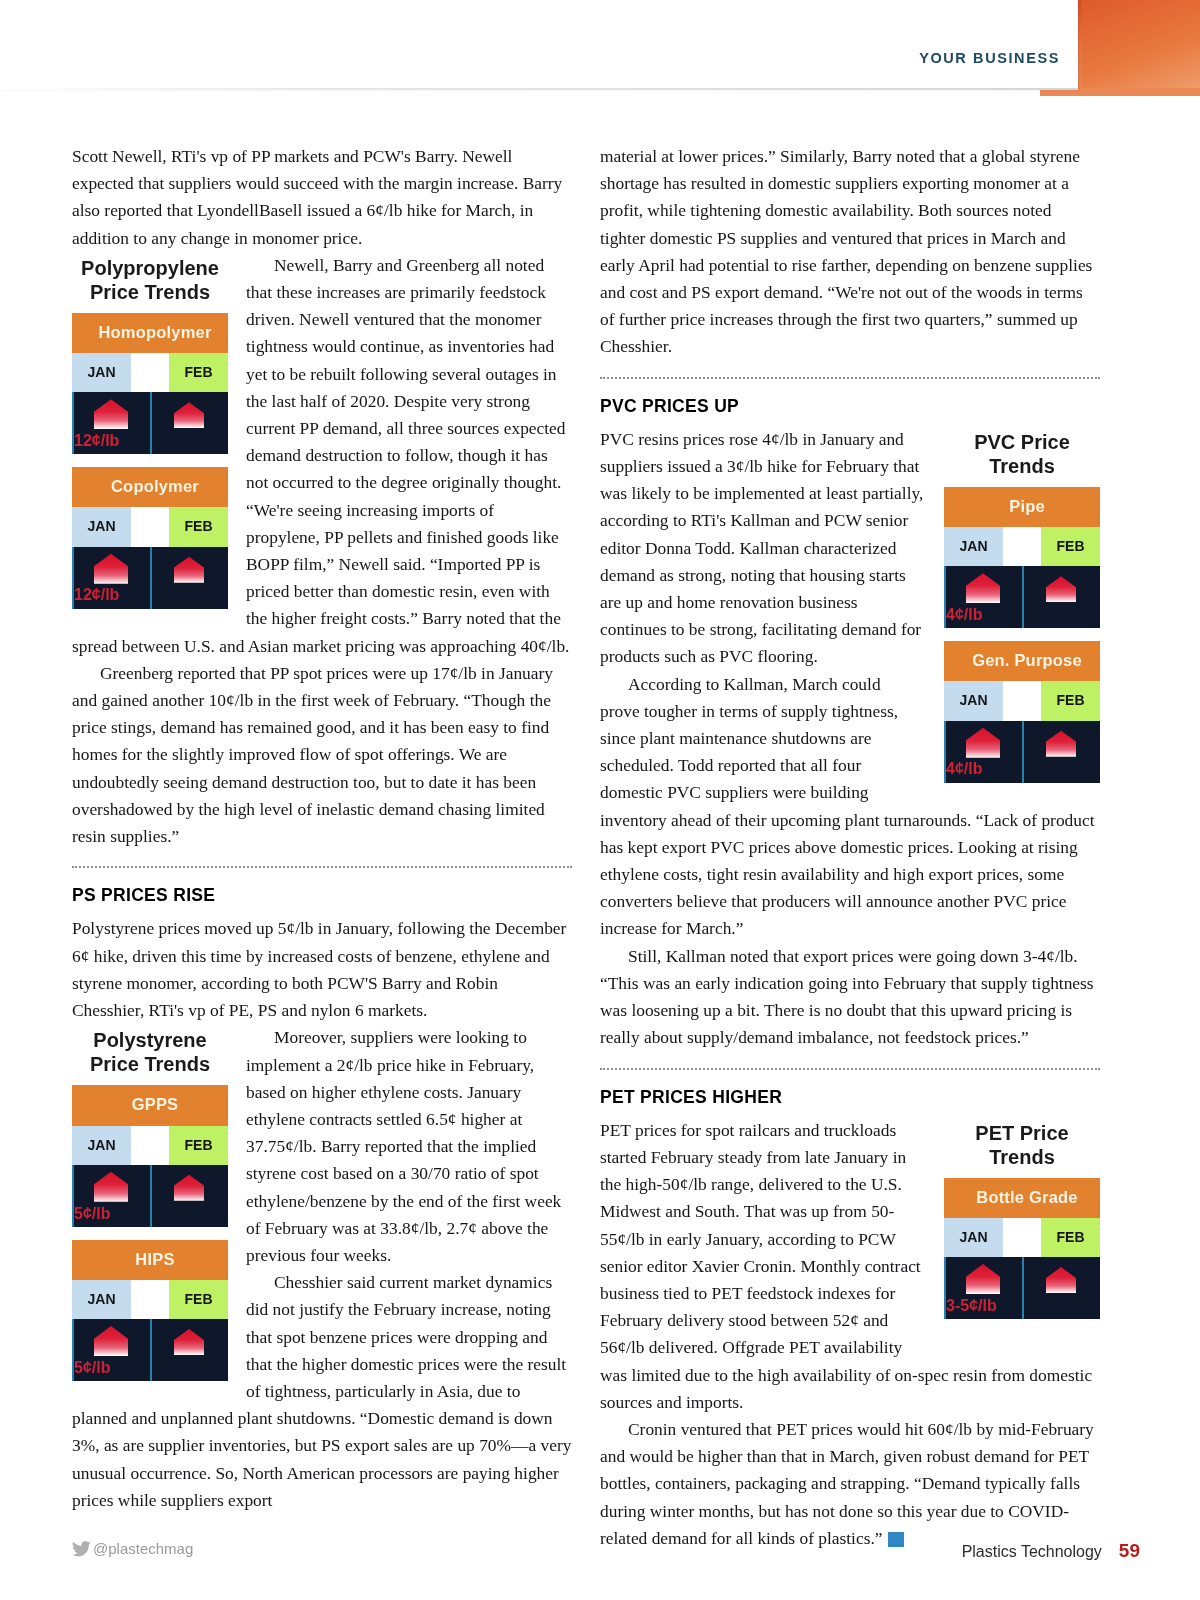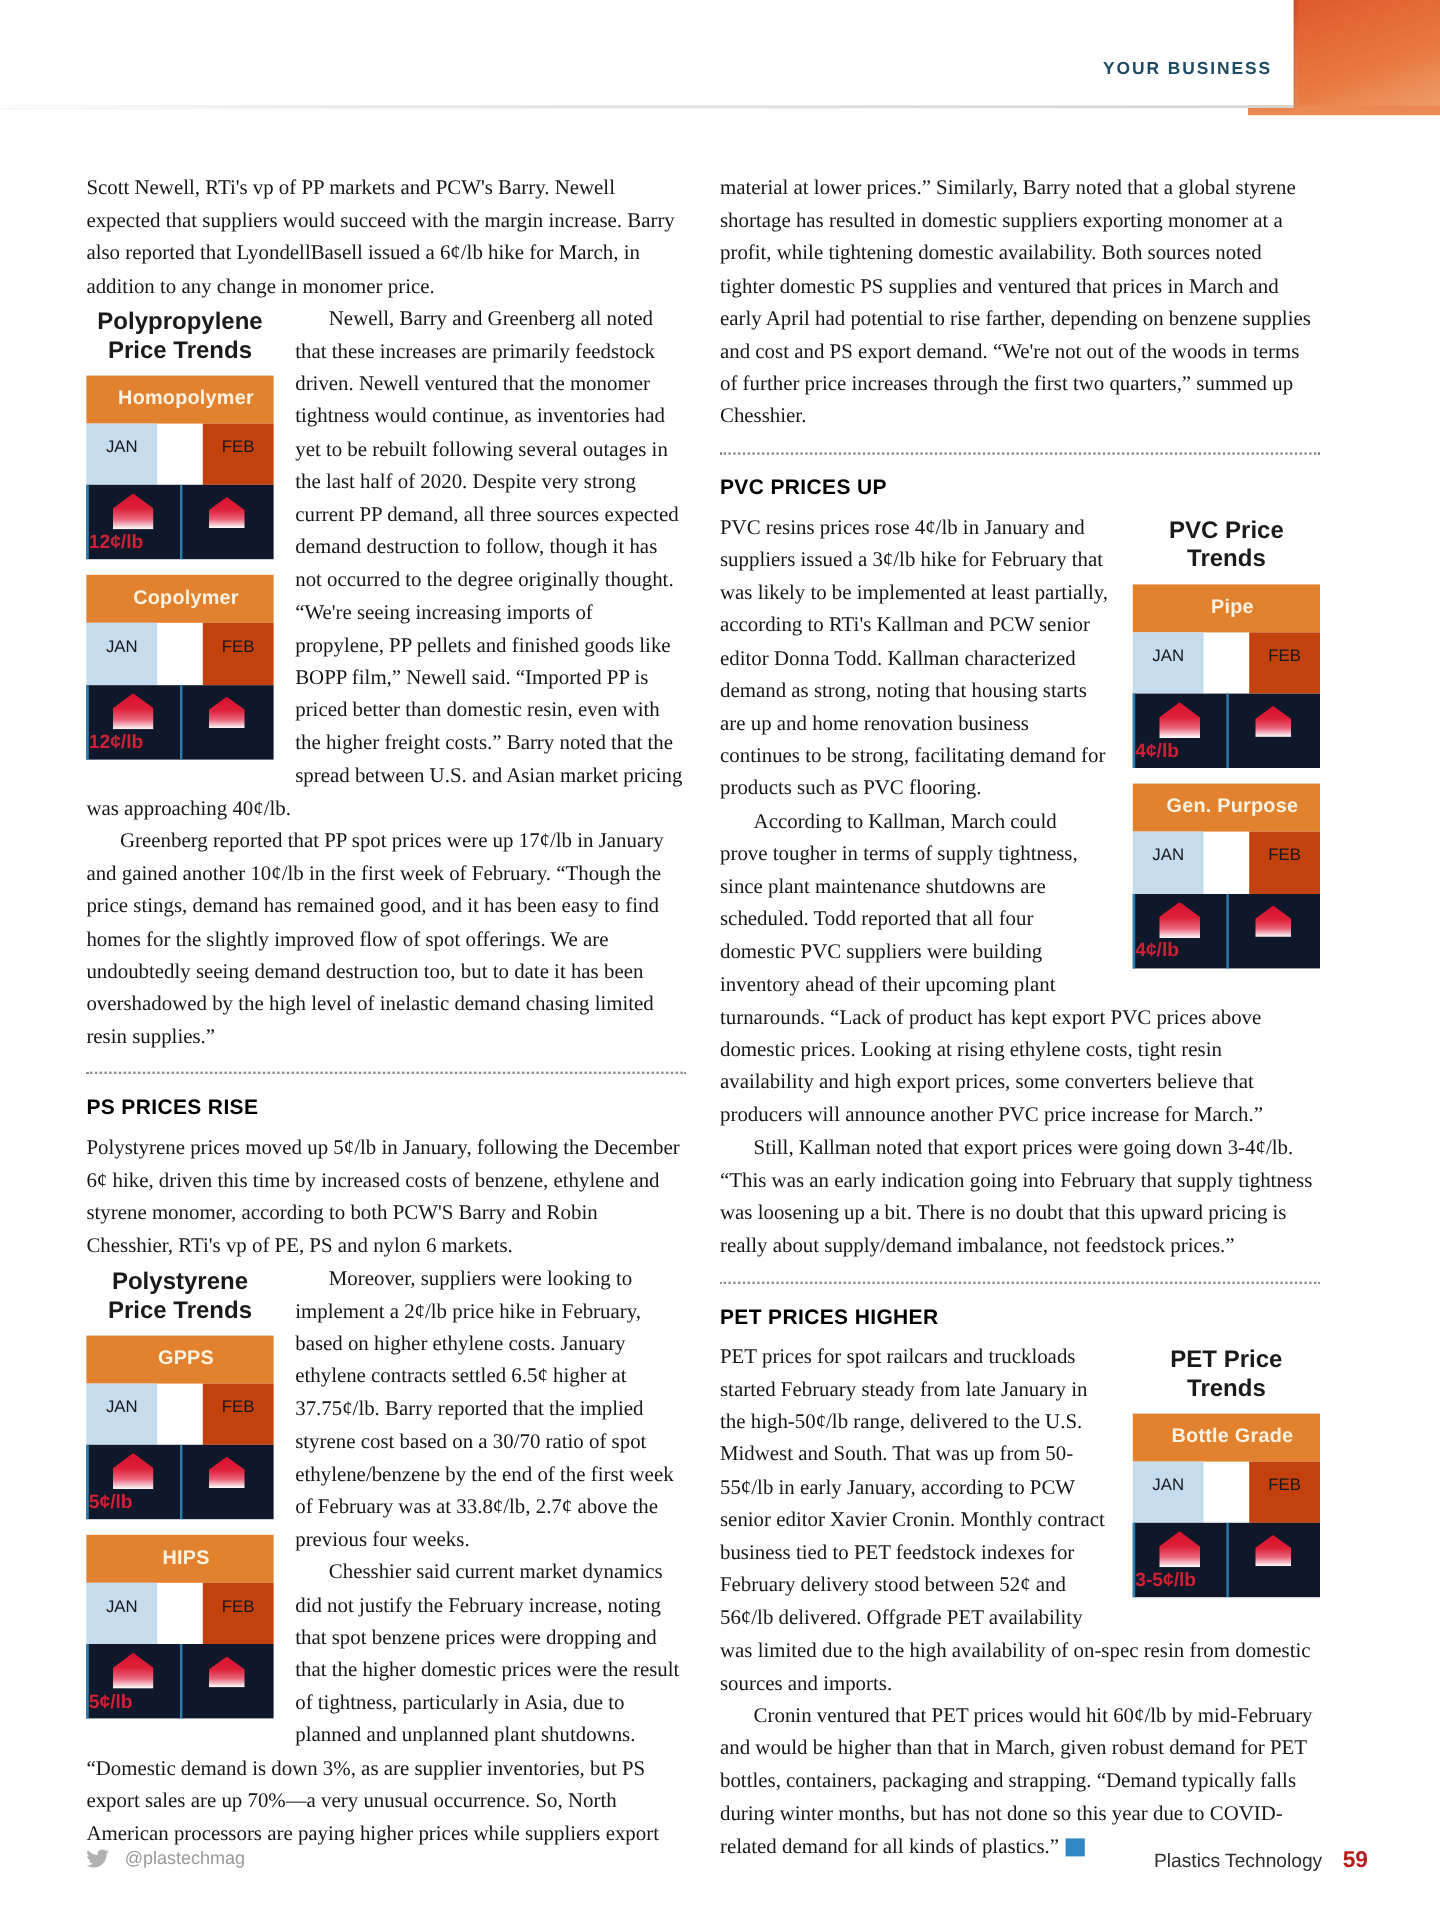--- a/index.html
+++ b/index.html
@@ -75,25 +75,25 @@
     color:#fdf3e2;
     font-family:"Liberation Sans", sans-serif;
     font-weight:bold;font-size:16.5px;
     text-align:center;padding:6px 2px 7px 12px;
     letter-spacing:0.2px;
   }
   .tbl-months{display:flex;}
   .tbl-months>div{
     flex:1;
     font-family:"Liberation Sans", sans-serif;
-    font-weight:normal;font-size:14px;color:#16161a;
-    text-align:center;padding:6px 0 18px 0;
+    font-weight:bold;font-size:14px;color:#16161a;
+    text-align:center;padding:6px 0 6px 0;
   }
   .m-jan{background:#c5dcef;}
-  .m-feb{background:#c2410c;margin-left:38px;}
+  .m-feb{background:#bef264;margin-left:38px;}
   .tbl-body{
     display:flex;position:relative;height:62px;
     background:#0f172a;
   }
   .tbl-body::before{
     content:"";position:absolute;left:0;top:0;bottom:0;width:2px;
     background:#2a7fae;
   }
   .tbl-body::after{
     content:"";position:absolute;left:50%;top:0;bottom:0;width:2px;
@@ -123,21 +123,21 @@
   }
 
   
   .footer{
     position:absolute;left:72px;right:60px;bottom:34px;height:26px;
   }
   .footer-left{
     position:absolute;left:0;top:0;
     font-family:"Liberation Sans", sans-serif;
     font-size:15px;color:#9a9a9a;
-    display:flex;align-items:center;gap:13px;
+    display:flex;align-items:center;gap:2px;
   }
   .bird{display:inline-block;width:19px;height:16px;}
   .footer-right{
     position:absolute;right:0;top:0;
     font-family:"Liberation Sans", sans-serif;
     font-size:16px;color:#2b2b2b;
     display:flex;align-items:baseline;gap:17px;
   }
   .pageno{font-weight:bold;font-size:19px;color:#b91c1c;}
 

